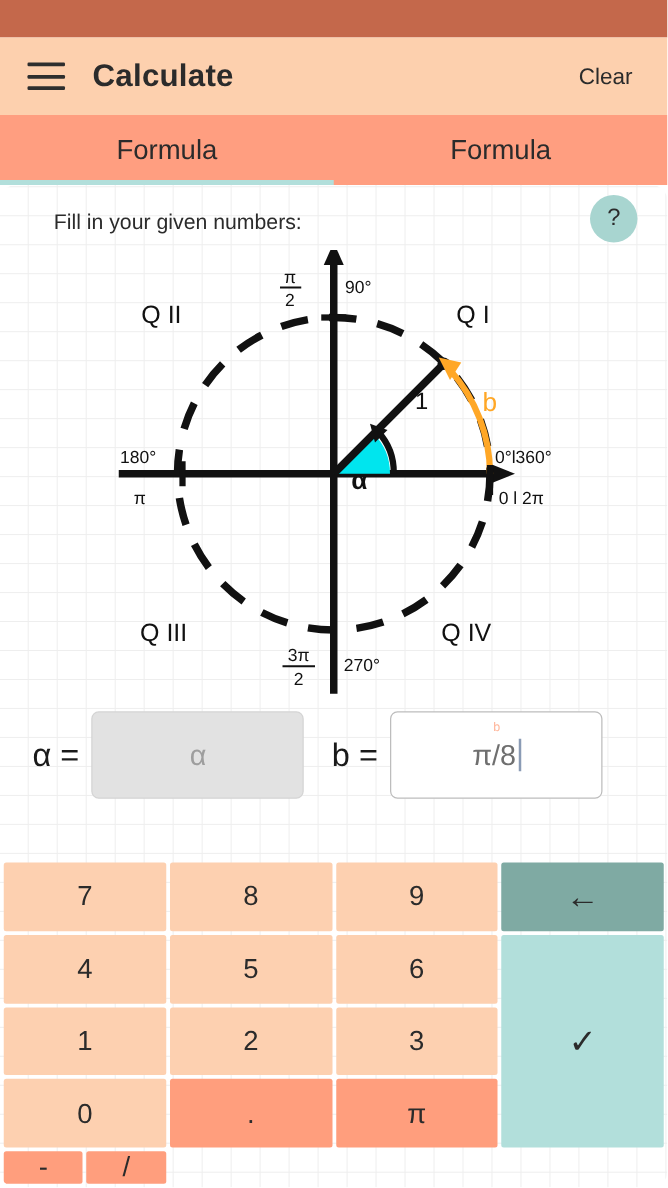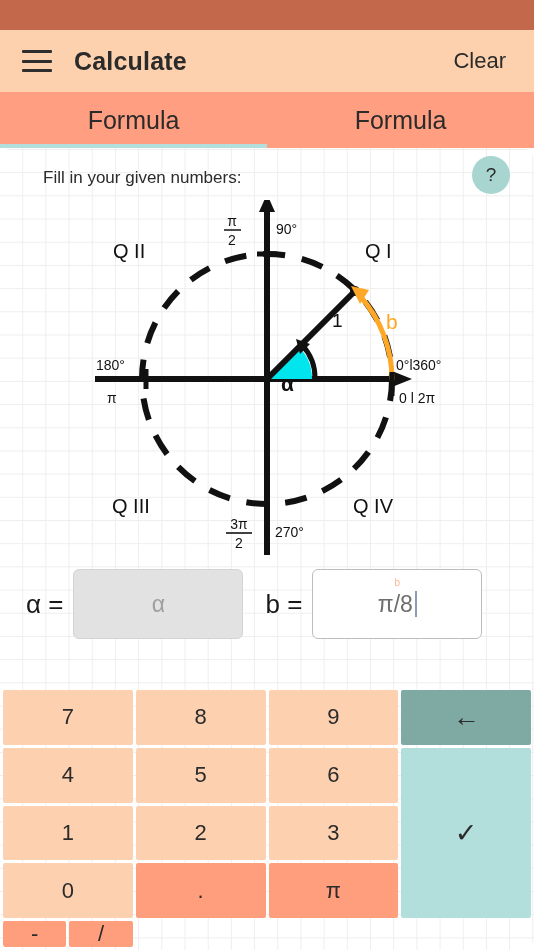--- a/index.html
+++ b/index.html
@@ -38,36 +38,36 @@
   .menu-icon span {
     display:block; height:3px; width:100%;
     background:#2e2e2e; border-radius:1px;
   }
   .app-title {
     font-size:25px; font-weight:bold; color:#2b2b2b;
     margin-left:22px; letter-spacing:0.2px;
   }
   .clear-btn {
     margin-left:auto;
-    font-size:22px; color:#2b2b2b;
+    font-size:18px; color:#2b2b2b;
     background:none; border:none; cursor:pointer;
     font-family:"Liberation Sans", sans-serif;
     padding:4px 6px;
   }
 
   
   .tab-bar {
     height:56px; flex:0 0 56px;
     background:#ff9e80;
     display:flex; position:relative;
   }
   .tab {
     flex:1 1 50%;
     display:flex; align-items:center; justify-content:center;
-    font-size:25px; color:#2b2b2b; cursor:pointer;
+    font-size:22px; color:#2b2b2b; cursor:pointer;
     position:relative;
   }
   .tab-indicator {
     position:absolute; bottom:0; left:0;
     width:50%; height:4px;
     background:#b2dfdb;
   }
 
   
   .content {

